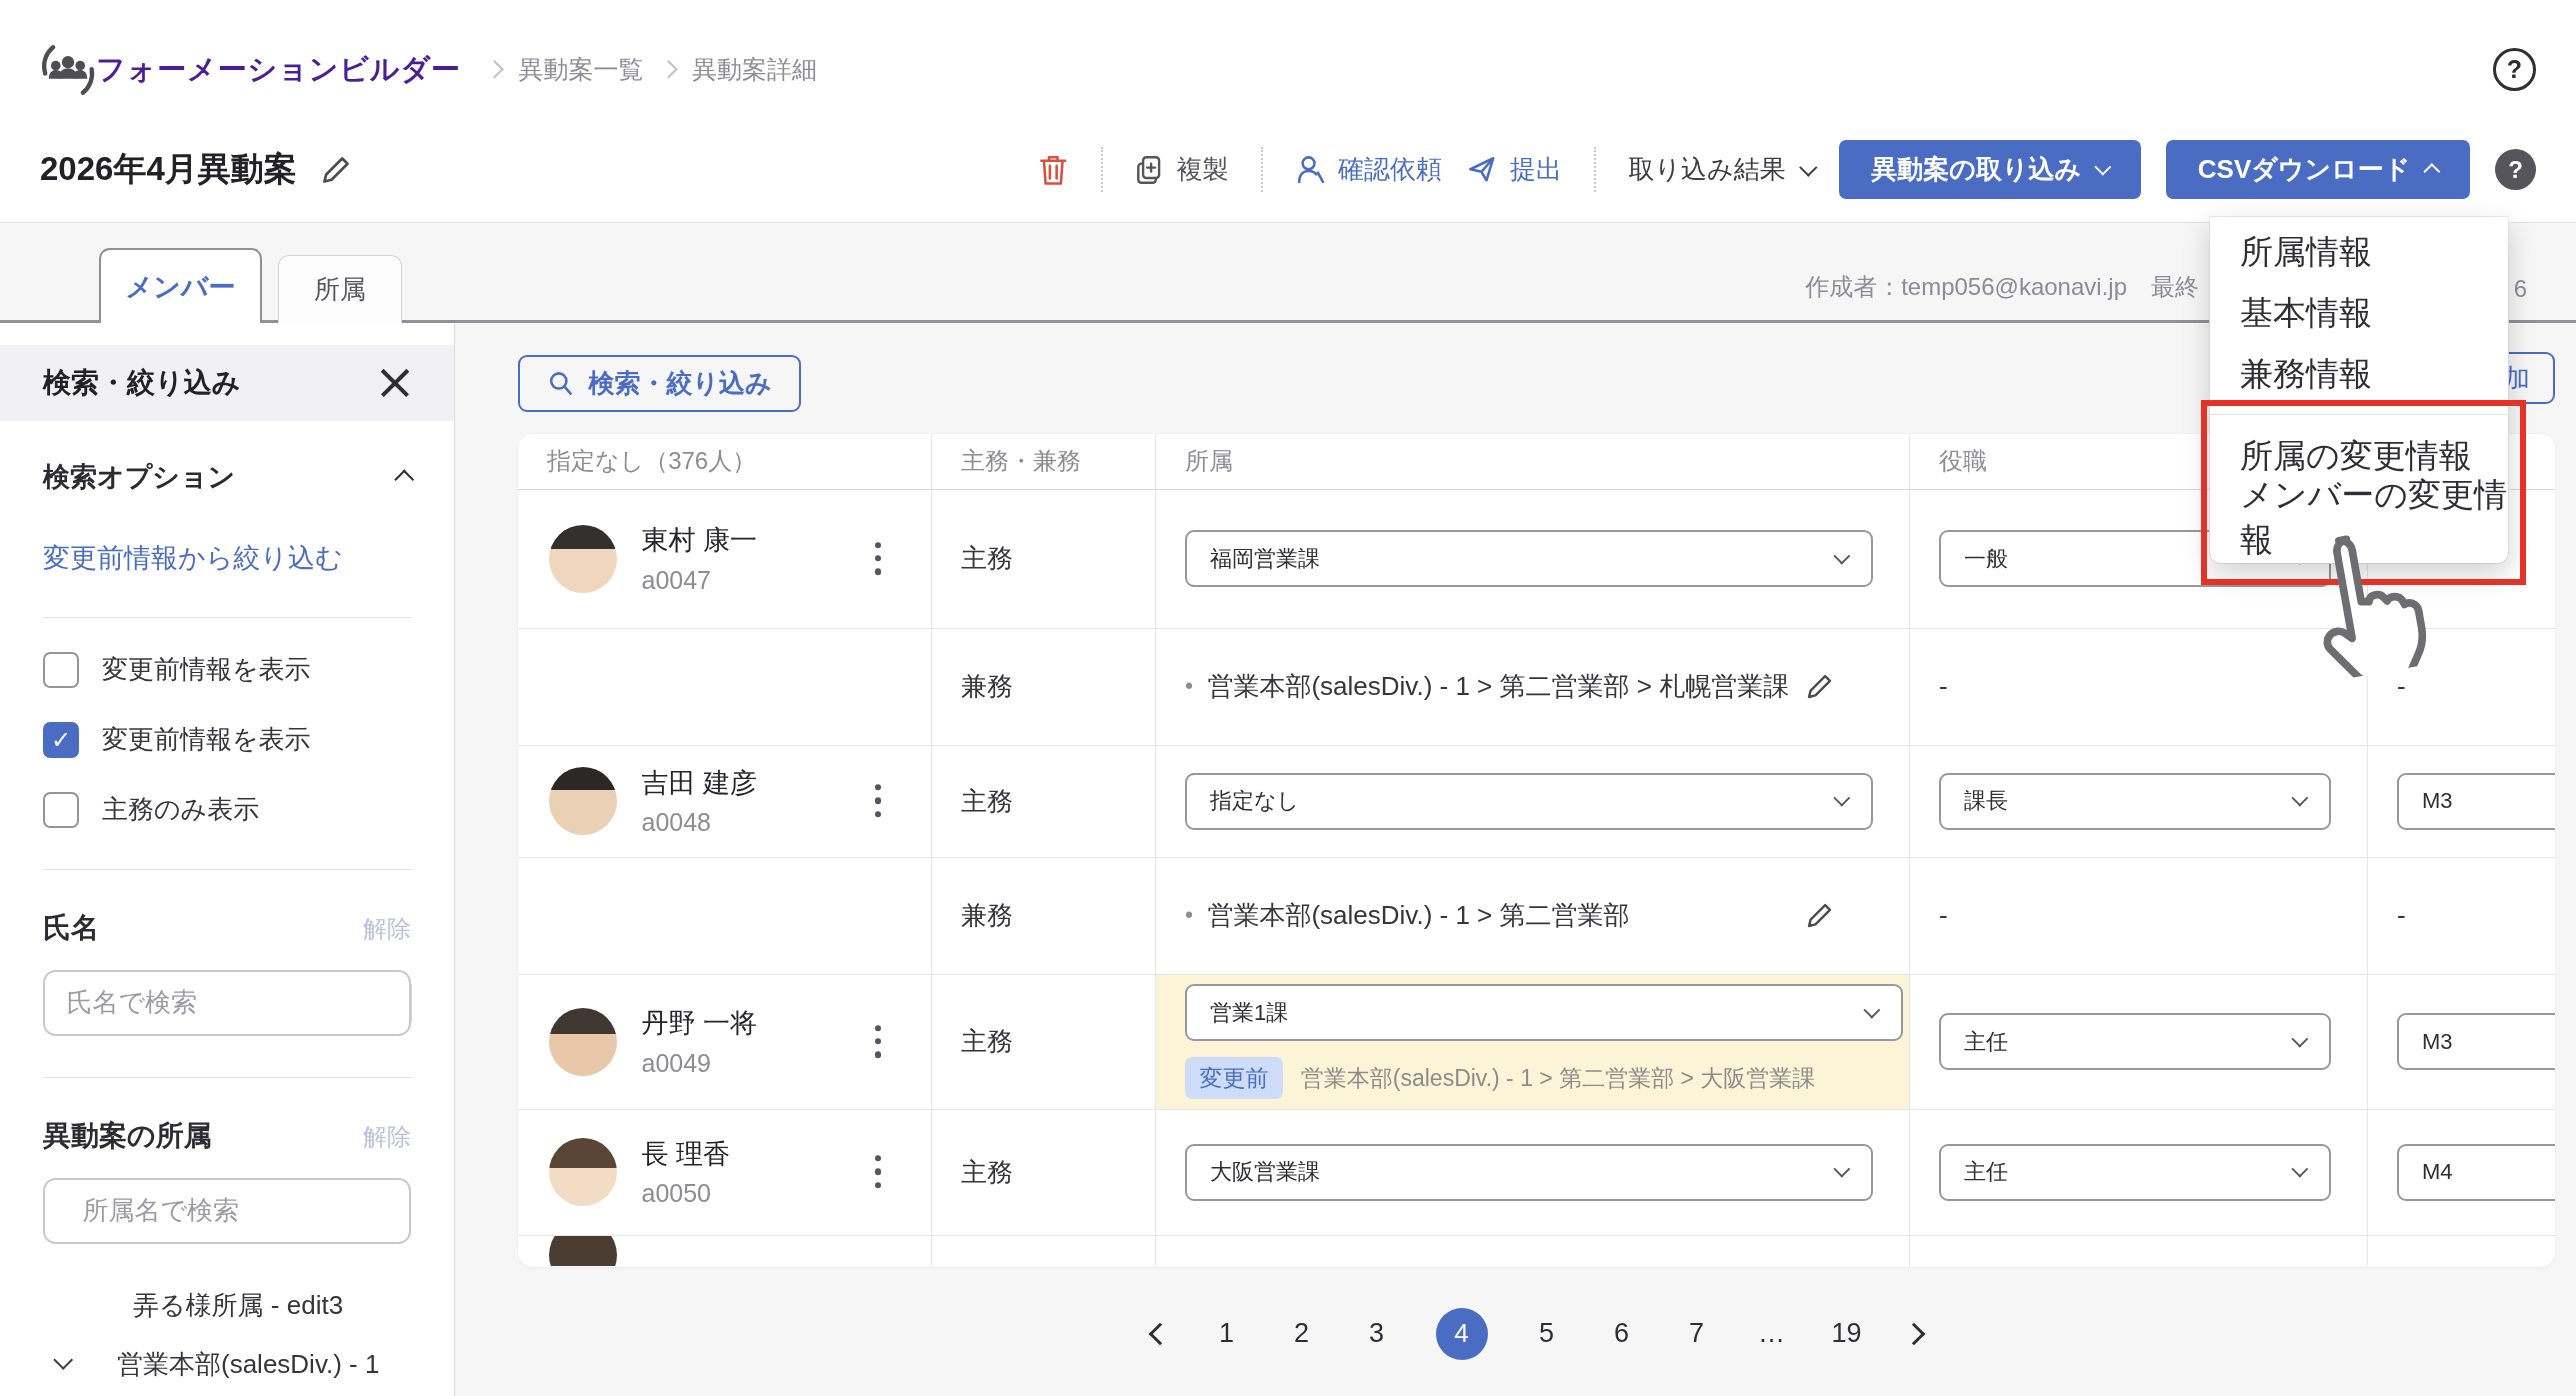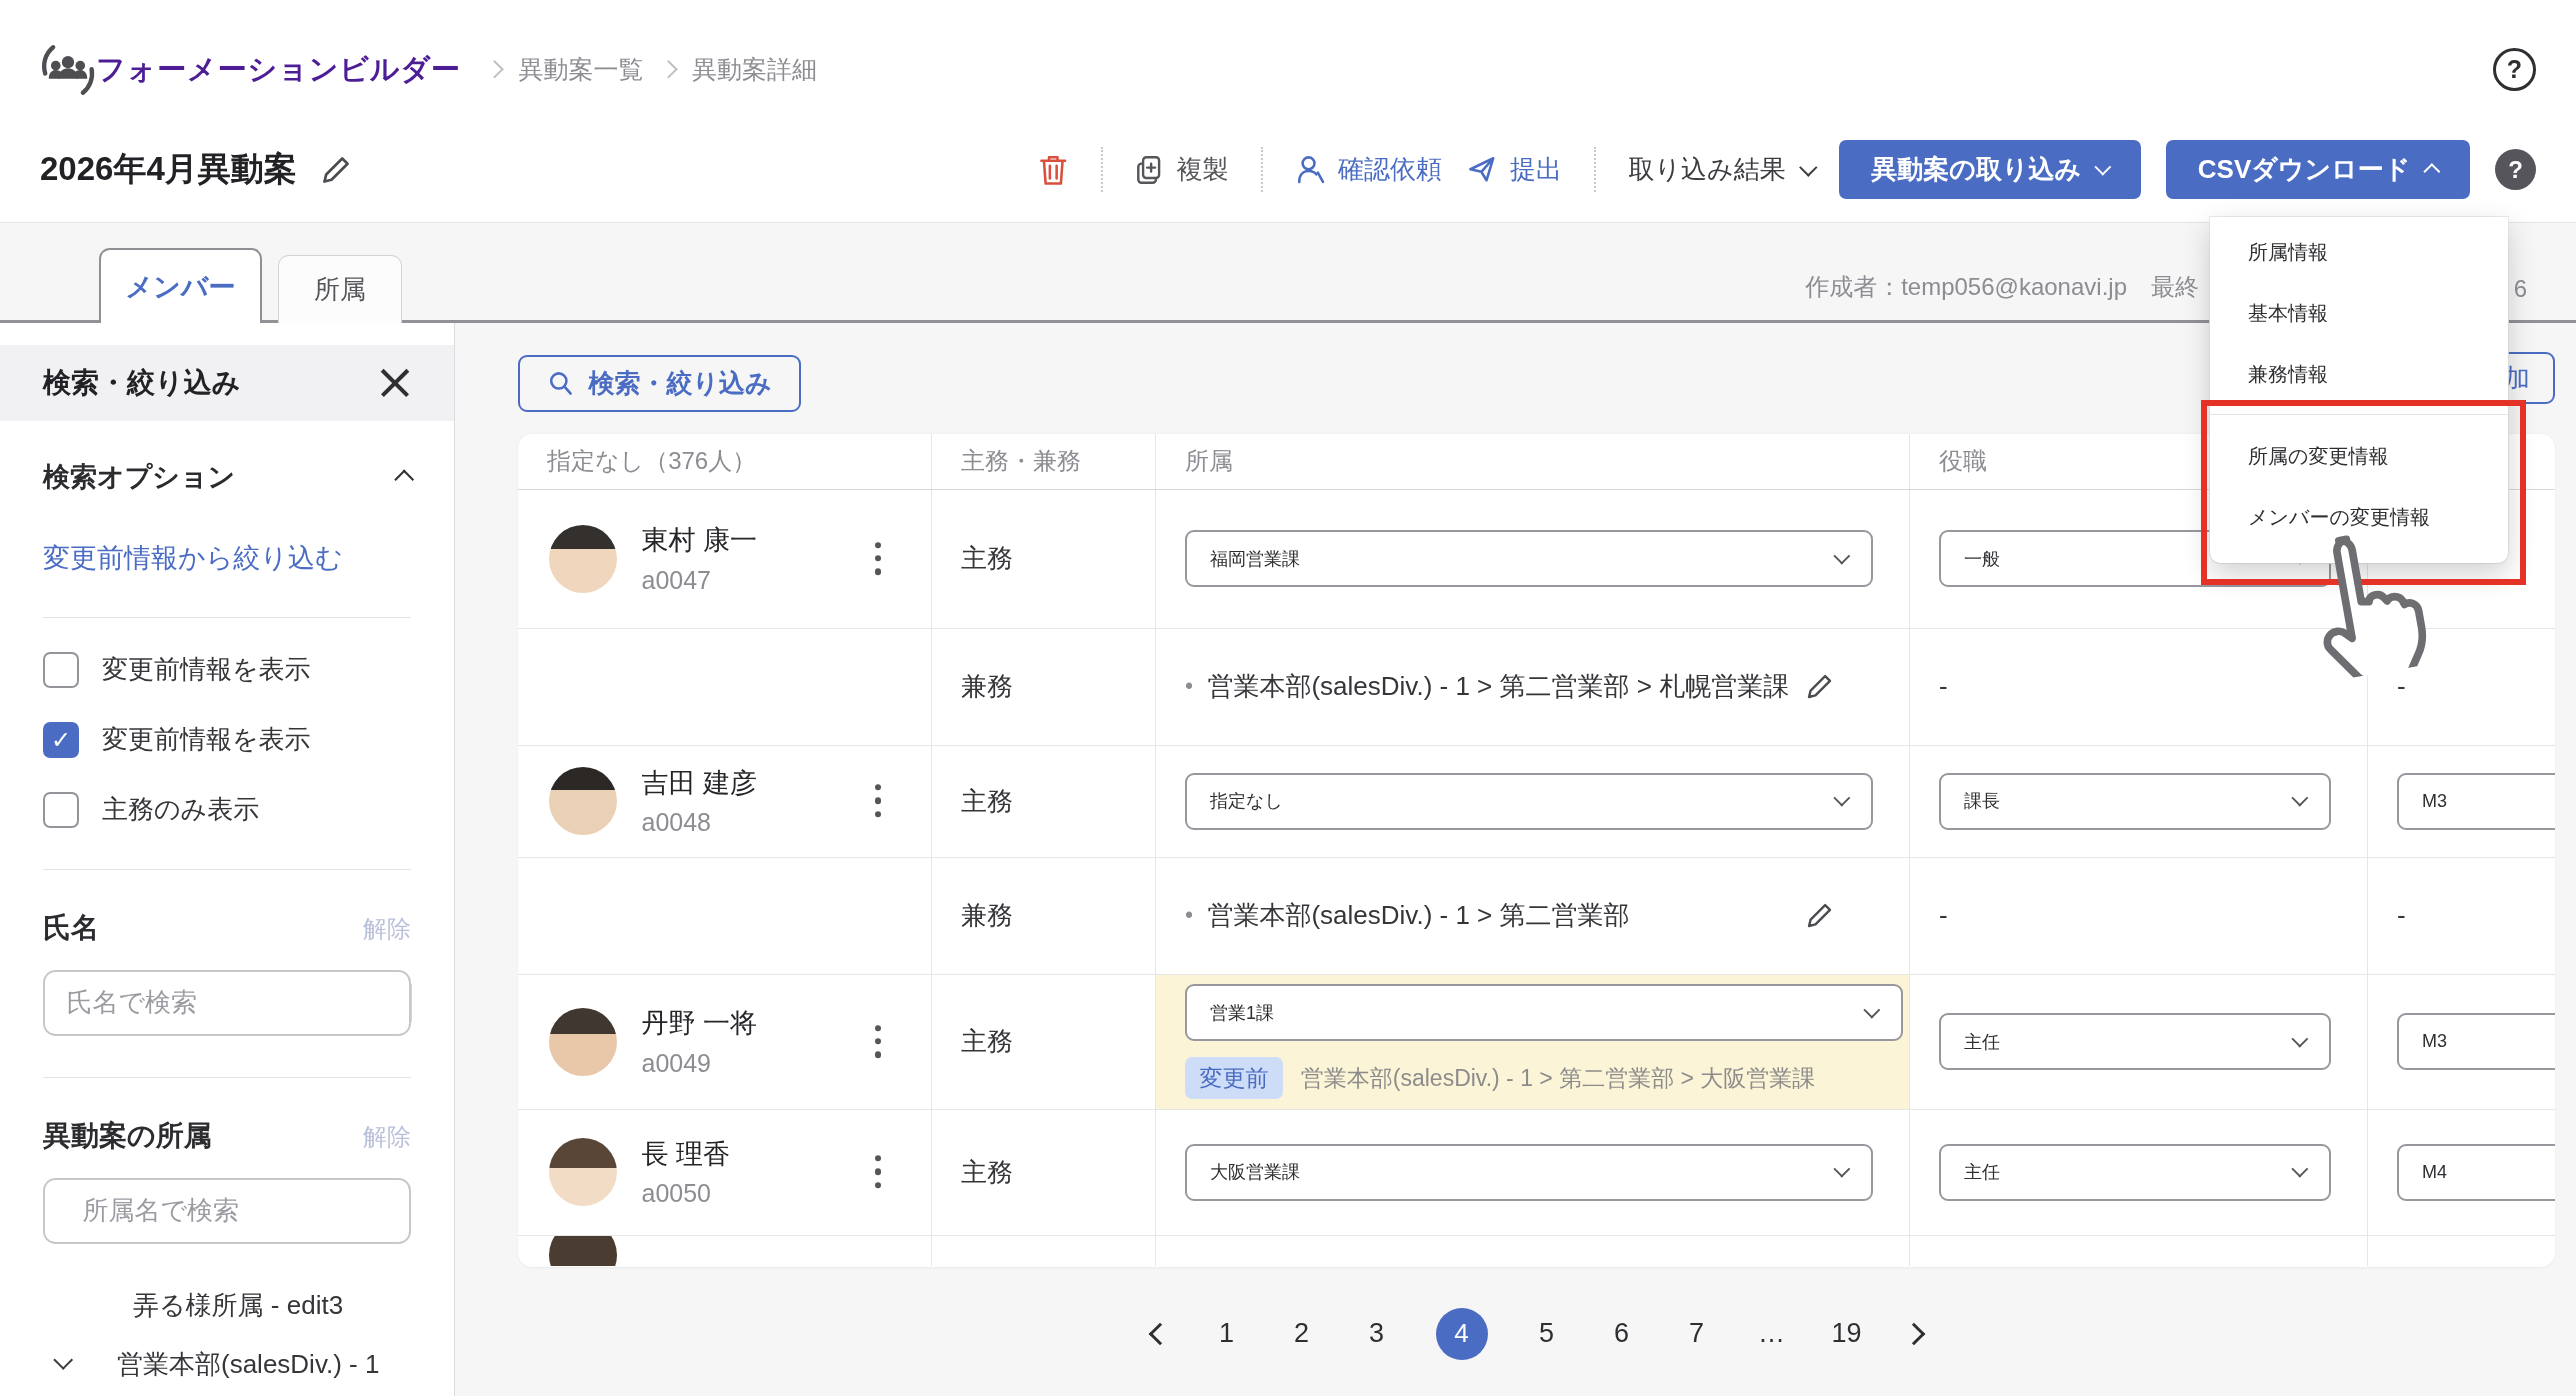--- a/index.html
+++ b/index.html
@@ -107,21 +107,21 @@
   .av-m3{background:linear-gradient(180deg,#403730 0 38%,#e8c8a8 38% 100%);}
   .av-f1{background:linear-gradient(180deg,#5a4636 0 44%,#f3dcc6 44% 100%);}
   .av-part{background:#4a3c30;margin-top:9px;}
   .who .nm{font-size:27px;color:#26262a;}
   .who .cd{font-size:25px;color:var(--gray);margin-top:7.2px;}
   .kebab{position:absolute;right:50px;top:50%;transform:translateY(-50%);display:flex;flex-direction:column;gap:7.2px;}
   .kebab i{width:6.3px;height:6.3px;border-radius:50%;background:#55555a;}
   .duty{display:flex;align-items:center;font-size:26px;color:#35353a;}
   .deptcell{display:flex;align-items:center;padding-right:36px;}
   .select{height:57px;border:2.7px solid #97979d;border-radius:9px;background:#fff;display:flex;align-items:center;
-    justify-content:space-between;padding:0 23px;font-size:18px;color:#2f2f33;}
+    justify-content:space-between;padding:0 23px;font-size:22px;color:#2f2f33;}
   .select .chev{border-color:#55555a;width:11.7px;height:11.7px;}
   .w-dept{width:718px;} .w-role{width:395px;} .w-grade{width:224px;flex:0 0 auto;}
   .pathline{display:flex;align-items:center;gap:14.4px;font-size:26px;color:#35353a;width:100%;}
   .bullet{color:#8c8c92;font-size:23px;}
   .pathline .pencil-sm{margin-left:auto;margin-right:39px;}
   .hl{background:#fcf4d6;flex-direction:column;align-items:flex-start;justify-content:center;gap:16px;display:flex;}
   .before-line{display:flex;align-items:center;gap:18px;}
   .pill{background:#cddcf7;color:var(--accent);font-size:23px;padding:5.4px 14.4px;border-radius:7.2px;}
   .b-path{font-size:23px;color:#8c8c8c;}
   .dash{display:flex;align-items:flex-start;padding-top:0;align-items:center;font-size:26px;color:#35353a;}
@@ -133,21 +133,21 @@
     display:flex;align-items:center;justify-content:center;font-size:26px;}
   .pg-arrow{width:16px;height:16px;border-right:3.6px solid #2f2f33;border-bottom:3.6px solid #2f2f33;}
   .pg-arrow.left{transform:rotate(135deg);} .pg-arrow.right{transform:rotate(-45deg);}
 
   
   .add-btn{position:absolute;left:2370px;top:352px;width:185px;height:52px;border:2.7px solid var(--accent);
     border-radius:9px;color:var(--accent);font-size:26px;display:flex;align-items:center;justify-content:flex-end;
     padding-right:23px;z-index:10;background:transparent;}
   .dropdown{position:absolute;left:2210px;top:217px;width:298px;z-index:40;background:#fff;
     border-radius:0 0 10.8px 10.8px;box-shadow:0 10.8px 29px rgba(0,0,0,.18),0 0 0 0.9px #ececef;padding:5.4px 0 14.4px;}
-  .dd-item{height:61px;display:flex;align-items:center;padding-left:38px;font-size:20px;color:#2f2f33;}
+  .dd-item{height:61px;display:flex;align-items:center;padding-left:30px;font-size:33px;color:#2f2f33;}
   .dd-sep{border-top:1.8px solid #e3e3e6;margin:9px 0 10.8px;}
   .redbox{position:absolute;left:2201px;top:400px;width:325px;height:185px;border:6.3px solid var(--annotation);z-index:45;}
   .cursor-hand{position:absolute;left:2309px;top:530px;z-index:50;transform:rotate(-10deg);}
   svg.ic{display:block;}
 </style>
 </head>
 <body>
 
 <div class="page">
 

